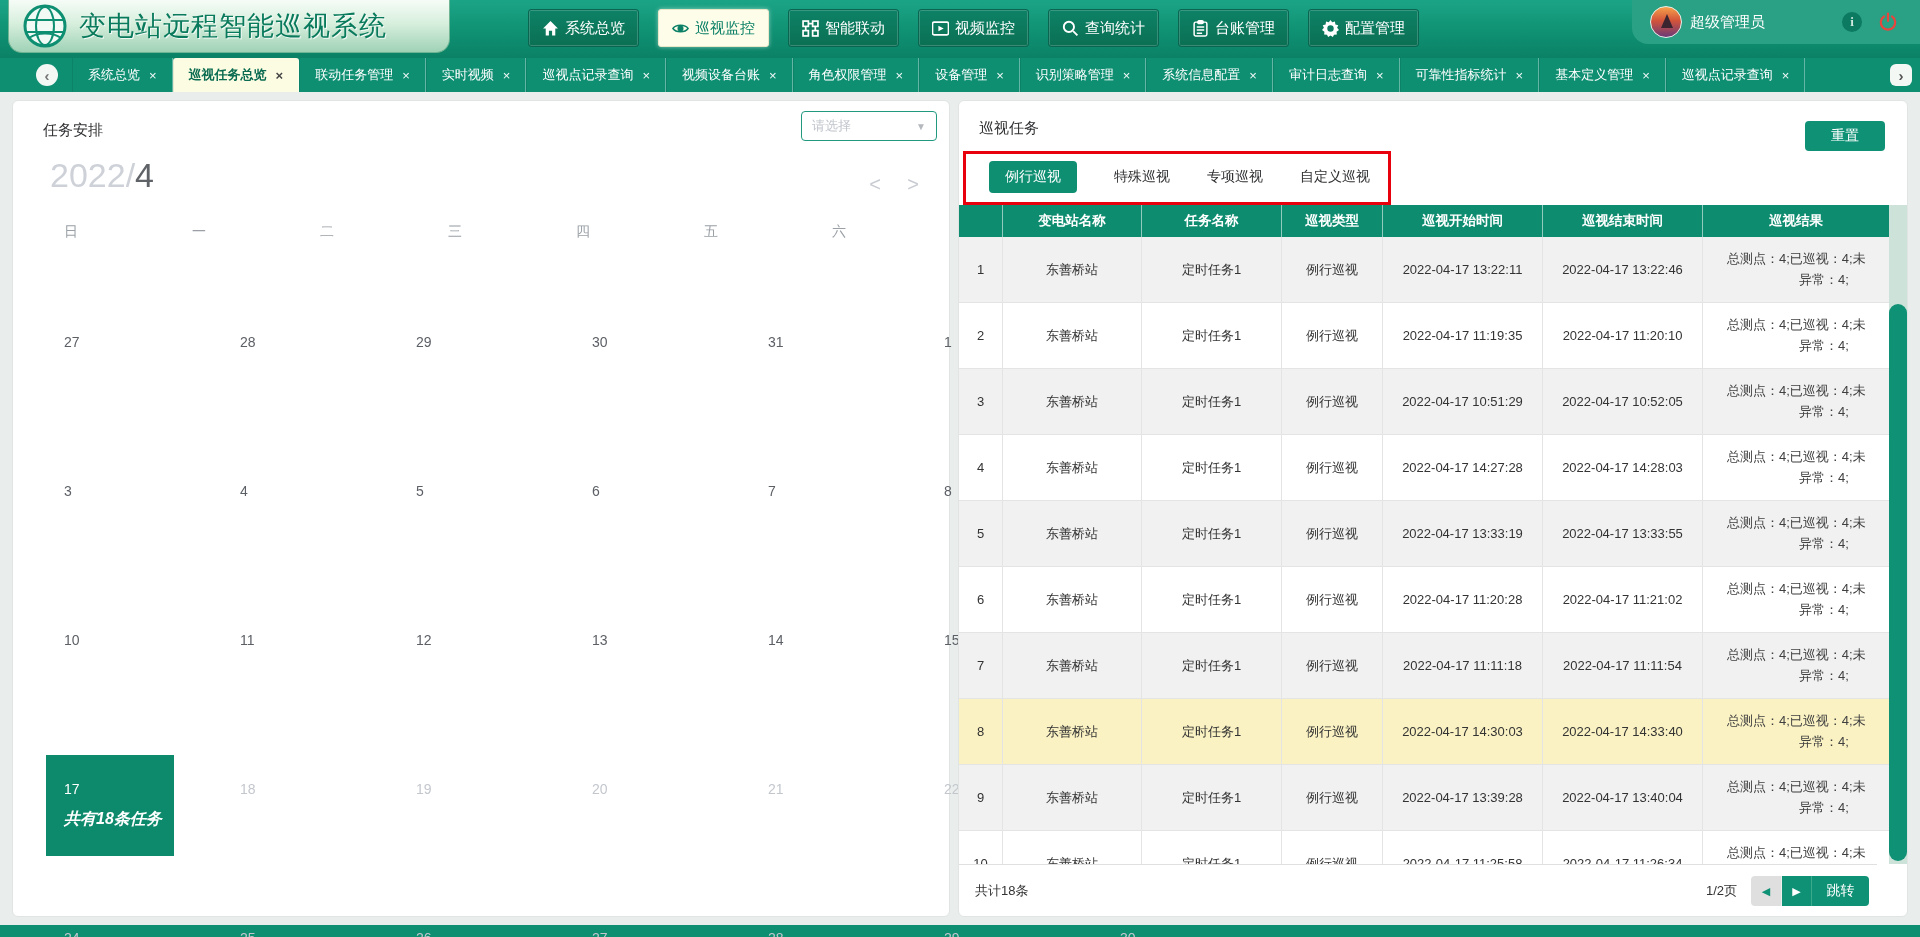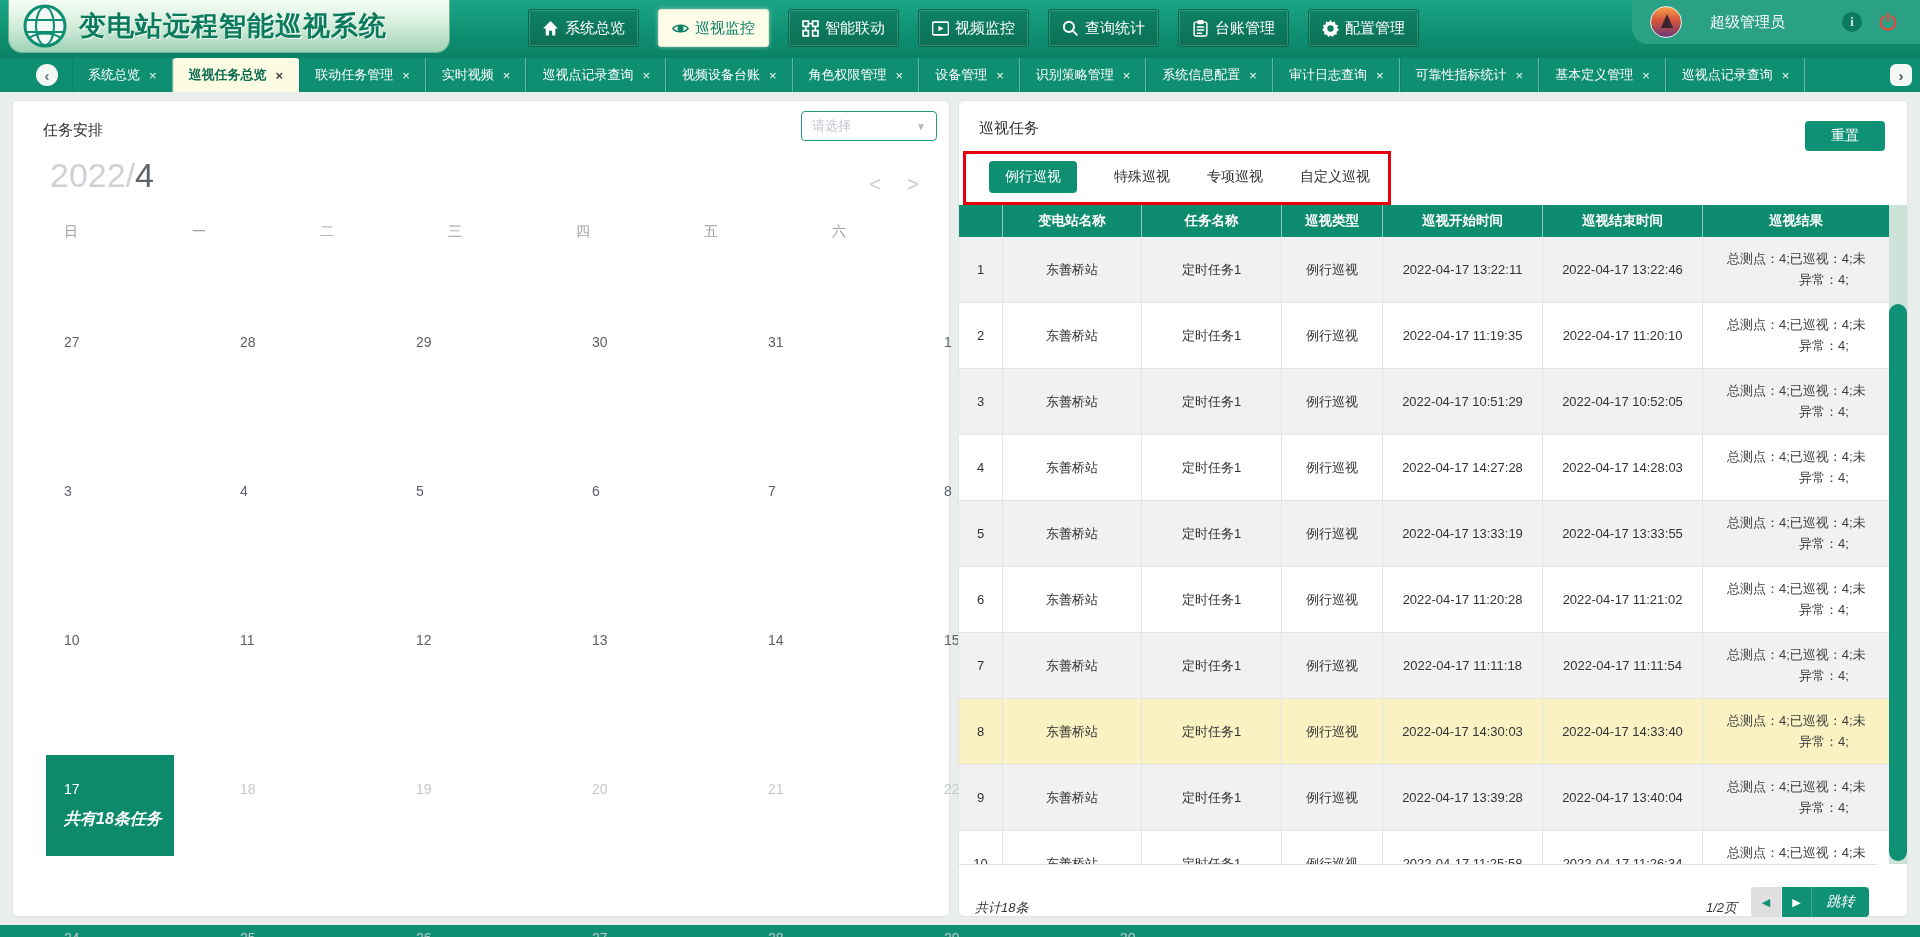--- a/index.html
+++ b/index.html
@@ -7,39 +7,39 @@
   body { font-family:"Liberation Sans","DejaVu Sans",sans-serif; background:#0e8f72; position:relative; }
 
   
   #header { position:absolute; left:0; top:0; width:1920px; height:58px;
             background:linear-gradient(180deg,#1ca486 0%,#0f9173 55%,#0b8165 100%); }
   .logo-panel { position:absolute; left:8px; top:0; width:442px; height:53px;
                 background:linear-gradient(180deg,#f6fcf7 0%,#d7efdd 45%,#9fd2b6 100%);
                 border:1px solid #6fb493; border-top:none; border-radius:0 0 14px 14px;
                 display:flex; align-items:center; padding-left:14px; }
   .logo { width:44px; height:44px; flex:0 0 44px; }
-  .app-title { font-size:27px; font-weight:bold; color:#0a7a5c; margin-left:12px;
+  .app-title { font-size:27px; font-weight:normal; color:#0a7a5c; margin-left:12px;
                letter-spacing:1px; text-shadow:1px 1px 0 rgba(255,255,255,.8); white-space:nowrap; }
   .nav { position:absolute; left:528px; top:9px; height:40px; display:flex; gap:19px; }
   .nav-btn { height:38px; padding:0 13px; display:flex; align-items:center; gap:6px;
              background:linear-gradient(180deg,#0d8266 0%,#0b7054 100%);
              border:1px solid #0a6650; box-shadow:inset 0 0 0 1px rgba(255,255,255,.18);
              border-radius:3px; color:#fff; font-size:15px; cursor:pointer; white-space:nowrap; }
   .nav-btn svg { width:17px; height:17px; }
   .nav-btn.active { background:#fdfdea; color:#0c8066; border-color:#e8e8c8; box-shadow:0 0 4px rgba(255,255,255,.5); }
   .user-panel { position:absolute; right:0; top:0; width:288px; height:44px;
                 background:#2aa084; border-radius:0 0 0 16px;
                 display:flex; align-items:center; padding:0 22px 0 18px; }
   .avatar { width:32px; height:32px; border-radius:50%;
             background:linear-gradient(180deg,#f5a14b 0%,#d4543a 45%,#6b3b78 100%);
             border:1px solid #e7f2ec; position:relative; overflow:hidden; flex:0 0 32px; }
   .avatar::after { content:""; position:absolute; left:10px; top:7px; width:0; height:0;
                    border-left:6px solid transparent; border-right:6px solid transparent;
                    border-bottom:14px solid #3a2430; }
-  .user-name { color:#fff; font-size:15px; margin-left:28px; white-space:nowrap;text-align:right; }
+  .user-name { color:#fff; font-size:15px; margin-left:8px; white-space:nowrap;text-align:right; }
   .user-icons { margin-left:auto; display:flex; gap:16px; align-items:center; }
   .icon-info { width:20px; height:20px; border-radius:50%; background:#0b7a60; color:#cfe9df;
                display:flex; align-items:center; justify-content:center; font-size:13px;
                font-weight:bold; font-family:"Liberation Serif",serif; cursor:pointer; }
   .icon-power { width:20px; height:20px; color:#e8453c; cursor:pointer; }
   .icon-power svg { width:20px; height:20px; }
 
   
   #tabbar { position:absolute; left:0; top:58px; width:1920px; height:34px; background:#0e8f72; }
   .tab-scroll { position:absolute; top:6px; width:22px; height:22px; border-radius:50%;
@@ -114,21 +114,21 @@
   .tbody .tc { display:flex; align-items:center; justify-content:center; border-right:1px solid #e4e4e4; }
   .tbody .tc.c6 { display:block; border-right:none; padding-top:11px; line-height:21px; color:#404040; }
   .sum1 { padding-left:24px; white-space:nowrap; }
   .sum2 { padding-left:96px; white-space:nowrap; }
 
   .vtrack { position:absolute; left:930px; top:104px; width:18px; height:659px; background:#cde3d9; }
   .vthumb { position:absolute; left:930px; top:203px; width:18px; height:557px;
             background:#0f9175; border-radius:9px; cursor:pointer; }
 
   .rp-footer { position:absolute; left:0; top:763px; width:918px; height:53px;
-               border-top:1px solid #e0e0e0; display:flex; align-items:flex-end; font-size:13px; color:#333;font-style:italic; }
+               border-top:1px solid #e0e0e0; display:flex; align-items:center; font-size:13px; color:#333; }
   .total { margin-left:16px; }
   .page-ind { margin-left:auto; margin-right:14px; }
   .pager { display:flex; margin-right:8px; border-radius:4px; overflow:hidden; }
   .pg { height:30px; display:flex; align-items:center; justify-content:center; cursor:pointer; }
   .pg-prev { width:30px; background:#dfdfdf; color:#0f9175; font-size:11px; }
   .pg-prev::before { content:"◀"; }
   .pg-next { width:30px; background:#0f9175; color:#fff; font-size:11px; border-left:1px solid #eee; }
   .pg-next::before { content:"▶"; }
   .jump-btn { width:58px; background:#0f9175; color:#fff; font-size:14px; border-left:1px solid #3aa98c; }
 </style>

